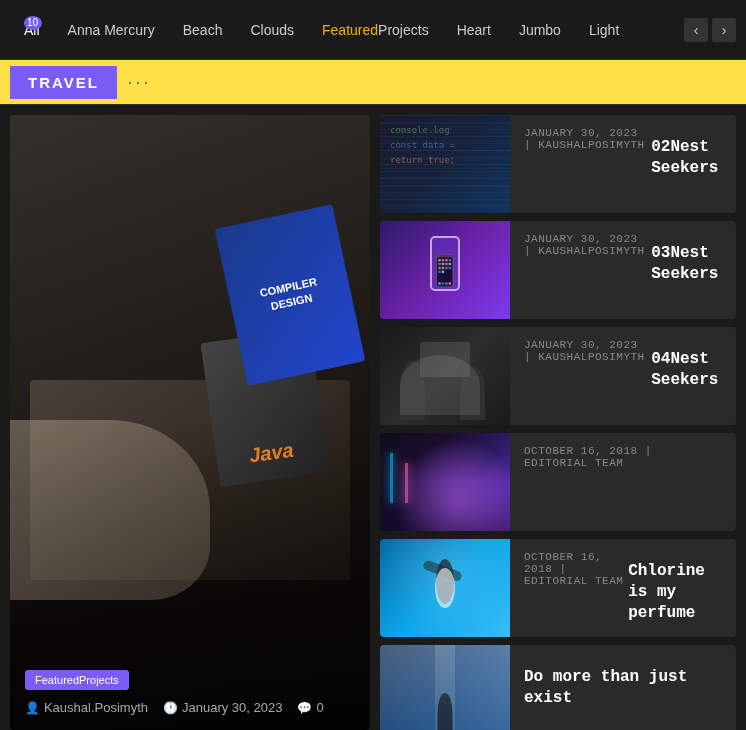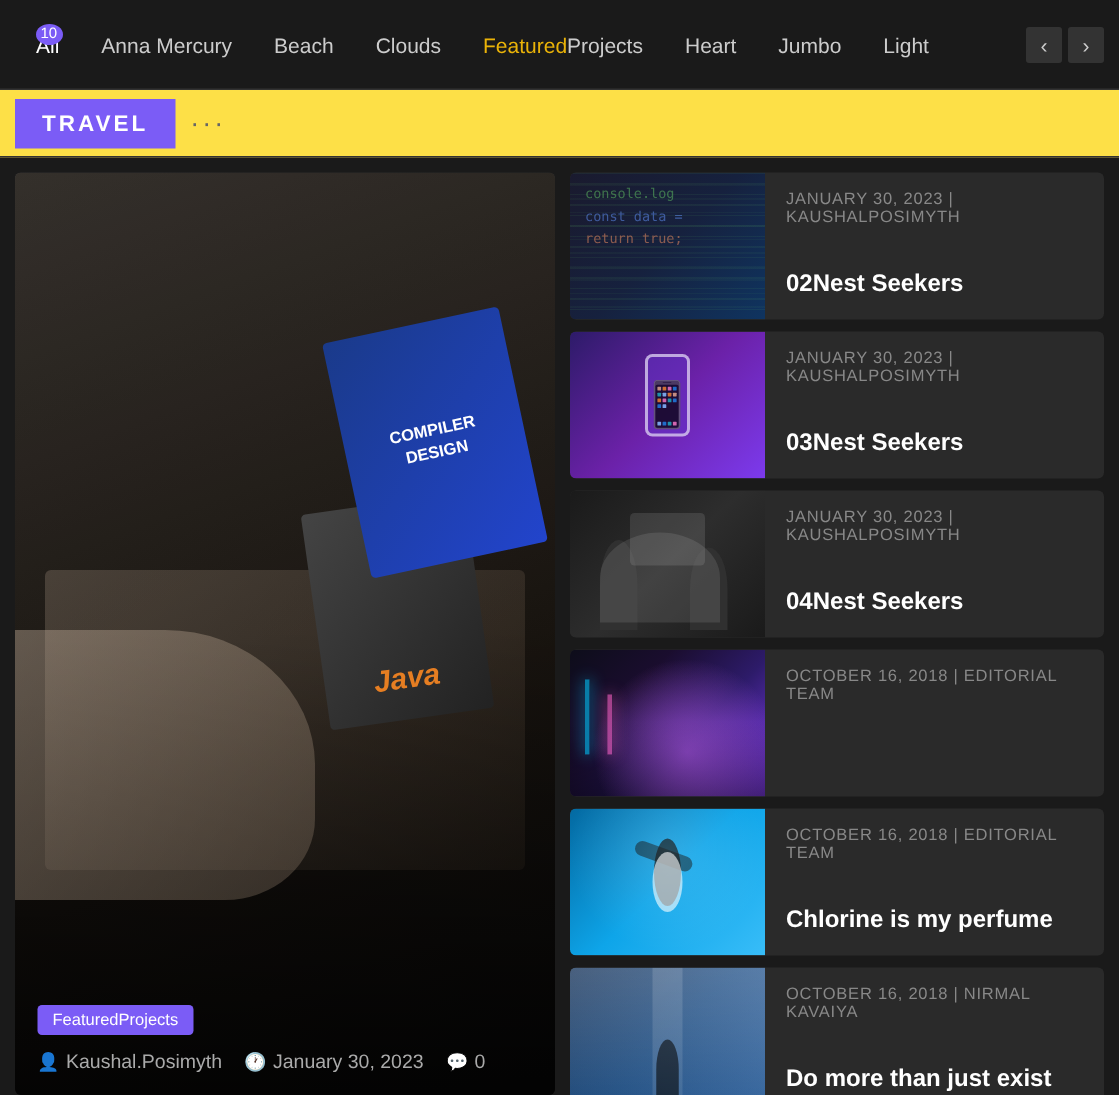--- a/index.html
+++ b/index.html
@@ -274,22 +274,23 @@
       content: '';
       position: absolute;
       inset: 0;
       background: linear-gradient(to bottom, rgba(255,255,255,0.1), transparent);
     }
 
     .post-info {
       flex: 1;
       padding: 12px 14px;
       display: flex;
-      flex-direction: column;
+      flex-direction: row;
       justify-content: space-between;
+      font-family: Liberation Mono, monospace;
     }
     .post-date-author {
       font-size: 11px;
       color: #888;
       margin-bottom: 6px;
       text-transform: uppercase;
       letter-spacing: 0.5px;
     }
     .post-title {
       font-size: 16px;
@@ -461,19 +462,18 @@
     <div class="post-card">
       <div class="post-thumb">
         <div class="thumb-bg thumb-waterfall" style="height:100%;position:relative;">
           <div style="position:absolute;top:0;left:50%;width:20px;height:100%;background:rgba(255,255,255,0.15);transform:translateX(-50%);"></div>
           <div style="position:absolute;inset:0;background:linear-gradient(to bottom,rgba(255,255,255,0.1),rgba(0,50,100,0.3));"></div>
 
           <div style="position:absolute;bottom:10px;left:50%;transform:translateX(-50%);width:15px;height:40px;background:rgba(0,0,0,0.6);border-radius:50% 50% 0 0;"></div>
         </div>
       </div>
       <div class="post-info">
-        <div class="post-date-author">October 16, 2018 | NIRMAL KAVAIYA</div>
         <div class="post-title">Do more than just exist</div>
       </div>
     </div>
 
   </div>
 </div>
 
 </body></html>

